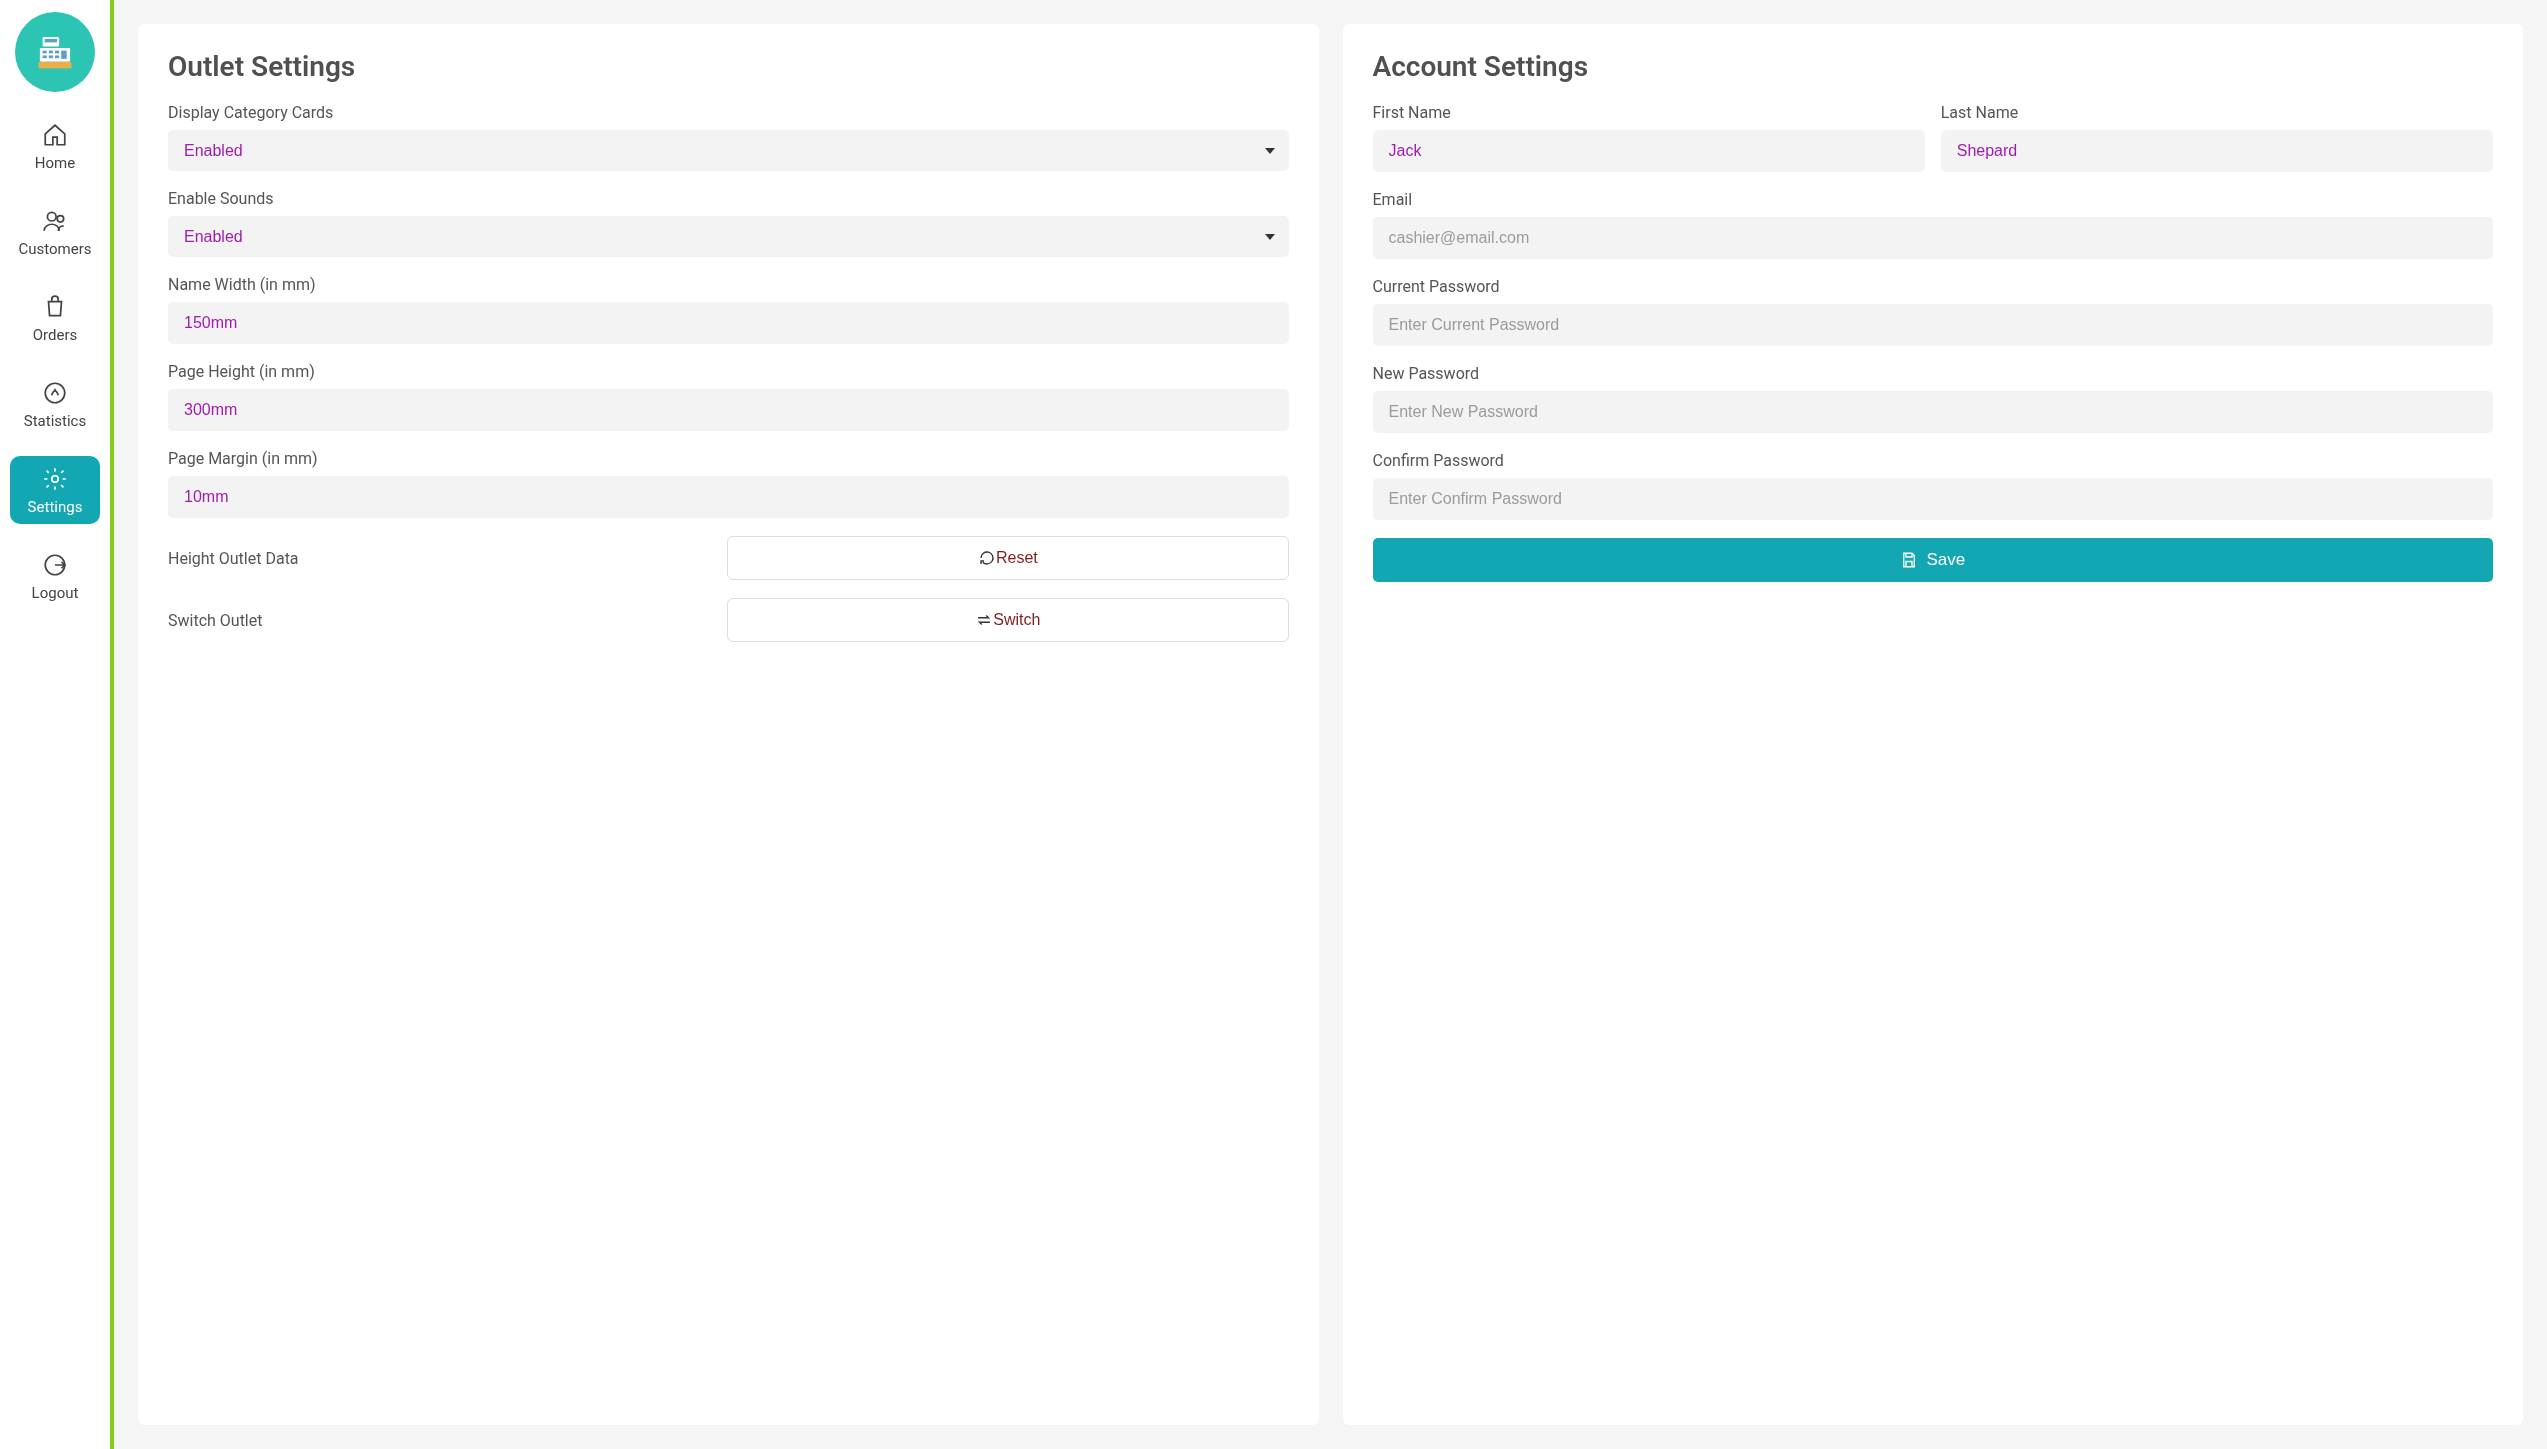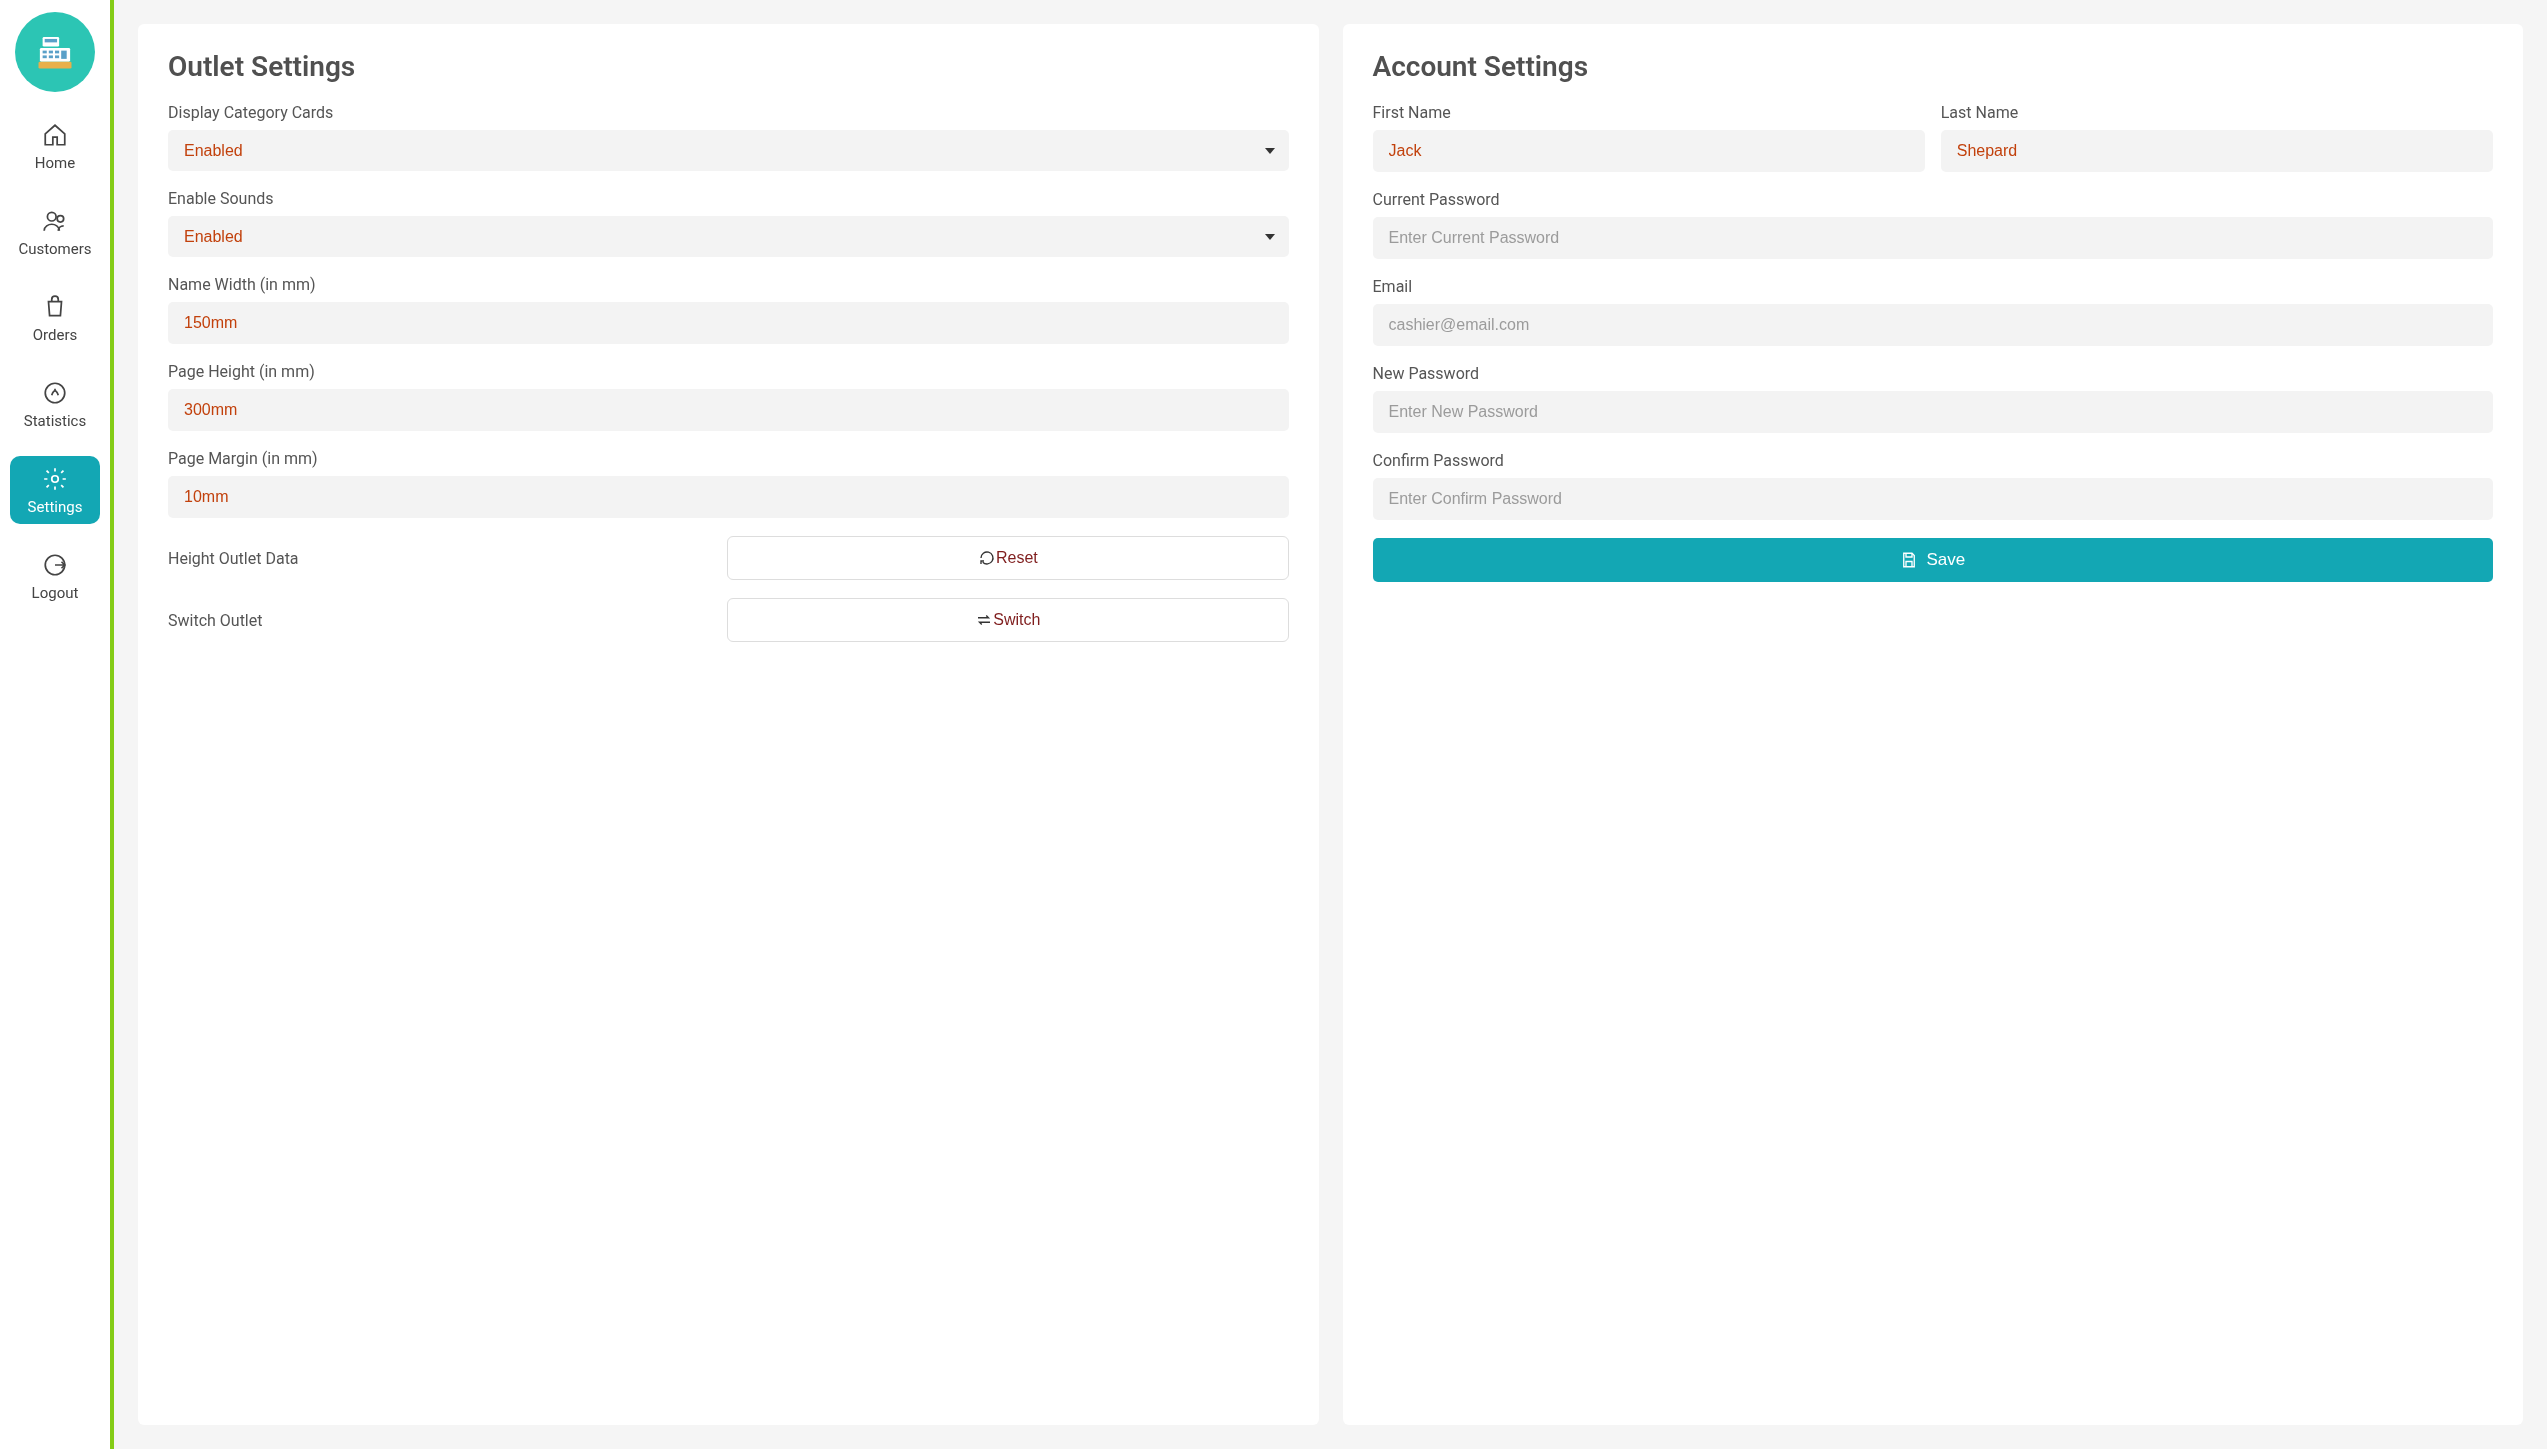--- a/index.html
+++ b/index.html
@@ -70,21 +70,21 @@
   color: #555;
   margin-bottom: 8px;
 }
 .input, .select {
   width: 100%;
   background: #f3f3f3;
   border: none;
   border-radius: 5px;
   padding: 12px 16px;
   font-size: 16px;
-  color: #c2410c;
+  color: #a21caf;
   appearance: none;
 }
 .select-wrap { position: relative; }
 .select-wrap::after {
   content: "";
   position: absolute;
   right: 14px;
   top: 50%;
   width: 0; height: 0;
   border-left: 5px solid transparent;
@@ -271,27 +271,27 @@
         <label class="form-label">First Name</label>
         <input class="input" value="Jack" style="">
       </div>
       <div class="form-group">
         <label class="form-label">Last Name</label>
         <input class="input" value="Shepard" style="">
       </div>
     </div>
 
     <div class="form-group">
+      <label class="form-label">Email</label>
+      <input class="input" placeholder="cashier@email.com" style="">
+    </div>
+
+    <div class="form-group">
       <label class="form-label">Current Password</label>
       <input type="password" class="input" placeholder="Enter Current Password" style="">
-    </div>
-
-    <div class="form-group">
-      <label class="form-label">Email</label>
-      <input class="input" placeholder="cashier@email.com" style="">
     </div>
 
     <div class="form-group">
       <label class="form-label">New Password</label>
       <input type="password" class="input" placeholder="Enter New Password" style="">
     </div>
 
     <div class="form-group">
       <label class="form-label">Confirm Password</label>
       <input type="password" class="input" placeholder="Enter Confirm Password" style="">

